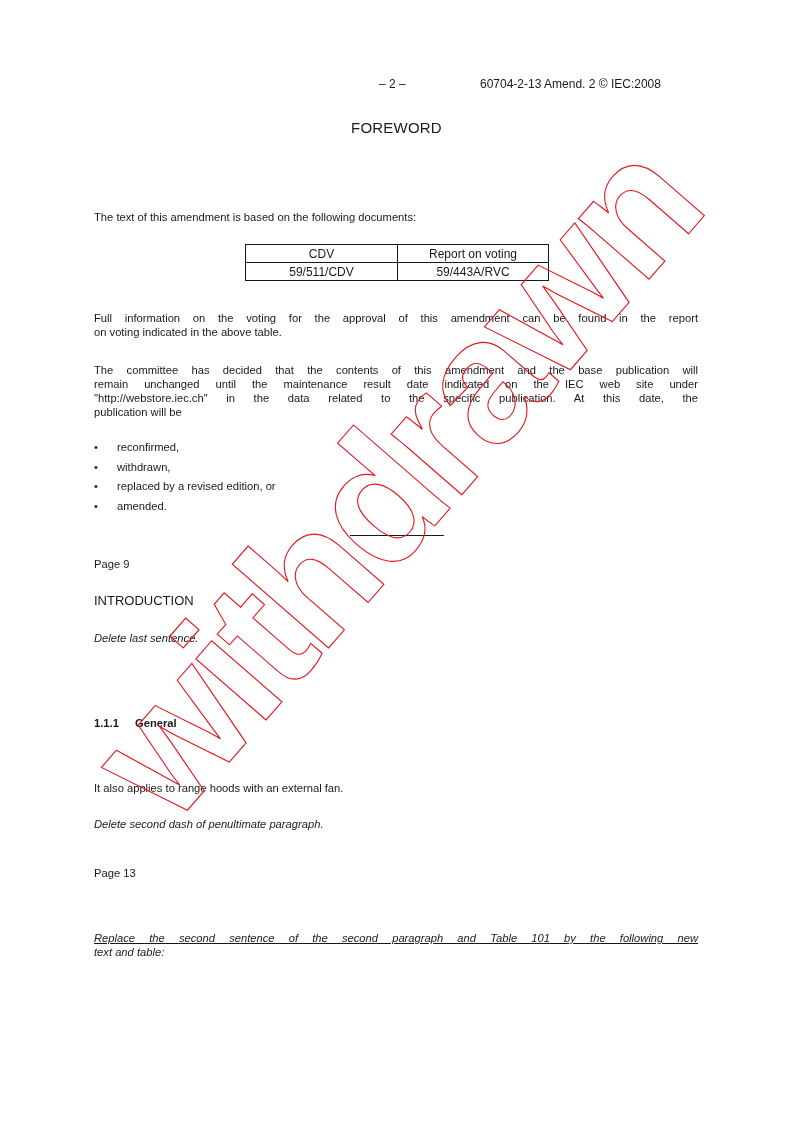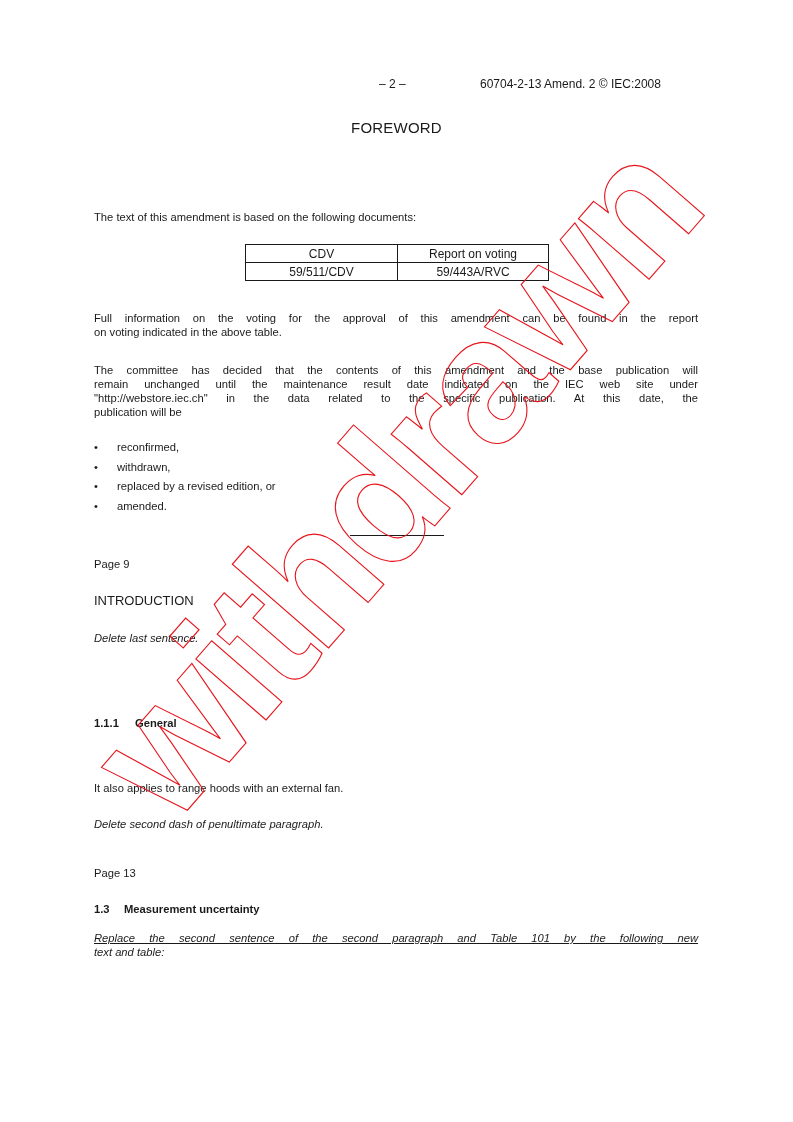--- a/index.html
+++ b/index.html
@@ -163,23 +163,20 @@
   <div class="abs para heading-intro" style="top:594px;">INTRODUCTION</div>
   <div class="abs para italic" style="top:631px;">Delete last sentence.</div>
 
   <div class="abs para bold" style="top:716px;">
     <span class="secnum">1.1.1</span><span>General</span>
   </div>
   <div class="abs para" style="top:781px;">It also applies to range hoods with an external fan.</div>
   <div class="abs para italic" style="top:817px;">Delete second dash of penultimate paragraph.</div>
 
   <div class="abs para" style="top:866px;">Page 13</div>
-  <div class="abs para bold" style="top:902px;">
-    <span class="secnum2">1.3</span><span>Measurement uncertainty</span>
-  </div>
   <div class="abs para italic" style="top:931px;">
     <div style="text-align:justify; text-align-last:justify;text-decoration:underline;">Replace the second sentence of the second paragraph and Table 101 by the following new</div>
     <div>text and table:</div>
   </div>
 
   <svg class="watermark" width="793" height="1122" viewBox="0 0 793 1122" xmlns="http://www.w3.org/2000/svg">
     <text id="wm-text" x="0" y="0" transform="translate(172,828) rotate(-49)" font-family="Liberation Sans, sans-serif" font-weight="bold" font-size="176" letter-spacing="-6" fill="none" stroke="#e8141b" stroke-width="1.1">withdrawn</text>
   </svg>
 
 </div>

